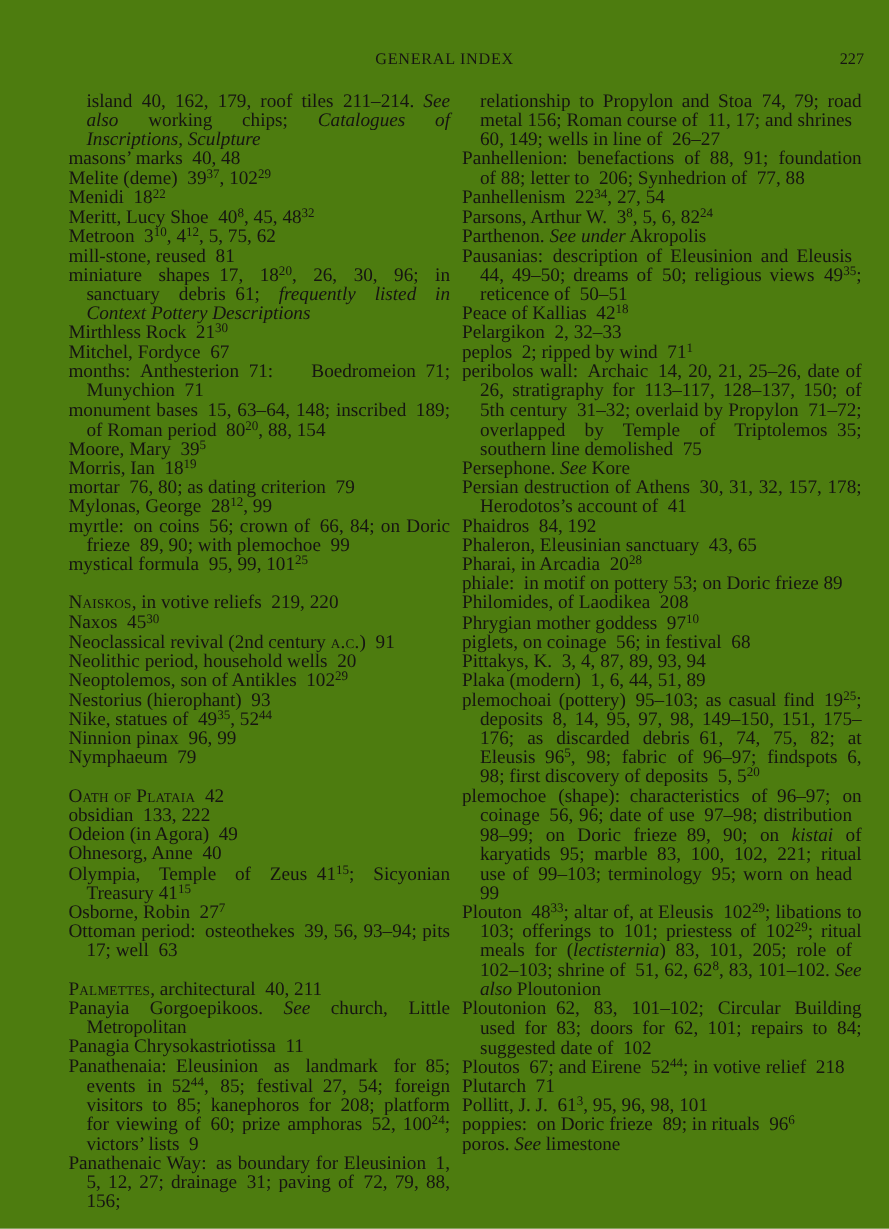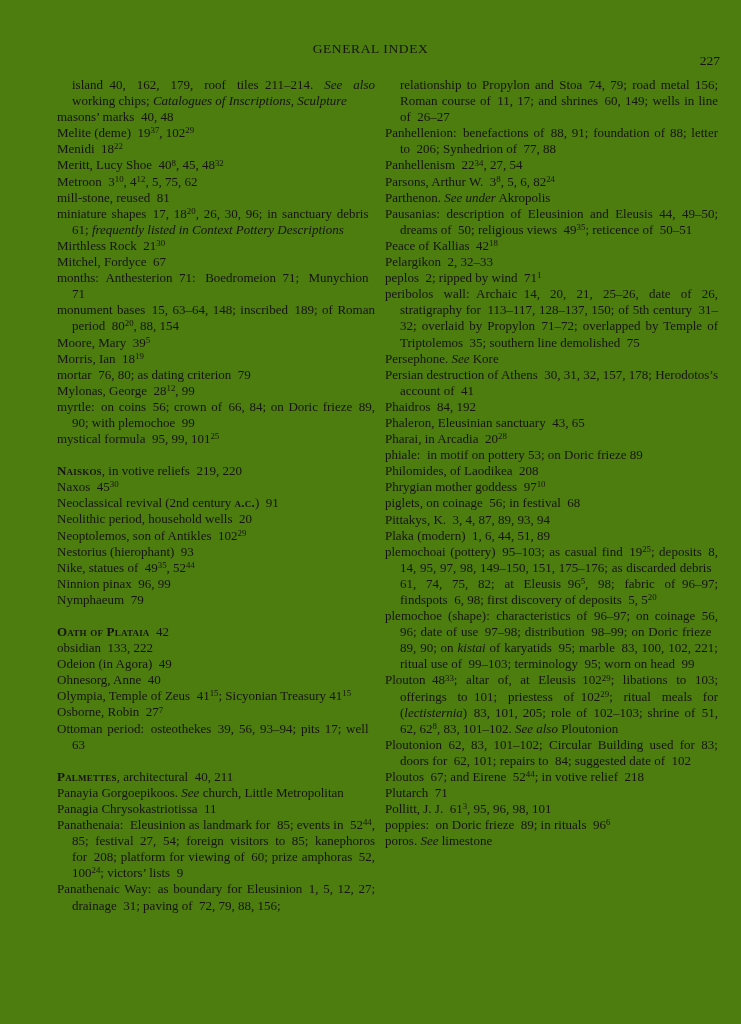--- a/index.html
+++ b/index.html
@@ -14,54 +14,53 @@
   }
   .header-title{
     position:absolute;top:41px;left:0;width:741px;
     text-align:center;
     font-size:13.5px;letter-spacing:0.6px;
     font-variant:normal;
   }
   .header-pageno{
     position:absolute;top:41px;right:21px;
     font-size:13.5px;
-    margin-top:12px;
   }
   .col{
     position:absolute;top:77px;
-    font-size:13px;line-height:16.1px;
+    font-size:16px;line-height:16.1px;
     text-align:justify;
   }
   .col-left{left:57px;width:318px;}
   .col-right{left:385px;width:333px;}
   p.entry{
     margin:0;padding:0 0 0 15px;
     text-indent:-15px;
   }
   p.entry.cont{text-indent:0;}
   p.entry.gap{margin-top:16px;}
   .i{font-style:italic;}
-  .sc{font-variant:small-caps;letter-spacing:0.2px;font-weight:bold;}
+  .sc{font-variant:small-caps;letter-spacing:0.2px;}
   .sup{
     font-size:68%;
     position:relative;top:-0.45em;
     line-height:0;
   }
 </style>
 </head>
 <body>
 
 <div class="page">
   <div class="header-title">GENERAL INDEX</div>
   <div class="header-pageno">227</div>
 
   <div class="col col-left">
       <p class="entry cont"><span>island 40, 162, 179, roof tiles 211–214. </span><span class="i">See also</span><span> working chips; </span><span class="i">Catalogues of Inscriptions, Sculpture</span></p>
       <p class="entry"><span>masons’ marks 40, 48</span></p>
-      <p class="entry"><span>Melite (deme) 19</span><span class="sup">37</span><span>, 102</span><span class="sup">29</span></p>
+      <p class="entry"><span>Melite (deme) 39</span><span class="sup">37</span><span>, 102</span><span class="sup">29</span></p>
       <p class="entry"><span>Menidi 18</span><span class="sup">22</span></p>
       <p class="entry"><span>Meritt, Lucy Shoe 40</span><span class="sup">8</span><span>, 45, 48</span><span class="sup">32</span></p>
       <p class="entry"><span>Metroon 3</span><span class="sup">10</span><span>, 4</span><span class="sup">12</span><span>, 5, 75, 62</span></p>
       <p class="entry"><span>mill-stone, reused 81</span></p>
       <p class="entry"><span>miniature shapes 17, 18</span><span class="sup">20</span><span>, 26, 30, 96; in sanctuary debris 61; </span><span class="i">frequently listed in Context Pottery Descriptions</span></p>
       <p class="entry"><span>Mirthless Rock 21</span><span class="sup">30</span></p>
       <p class="entry"><span>Mitchel, Fordyce 67</span></p>
       <p class="entry"><span>months: Anthesterion 71: Boedromeion 71; Munychion 71</span></p>
       <p class="entry"><span>monument bases 15, 63–64, 148; inscribed 189; of Roman period 80</span><span class="sup">20</span><span>, 88, 154</span></p>
       <p class="entry"><span>Moore, Mary 39</span><span class="sup">5</span></p>

